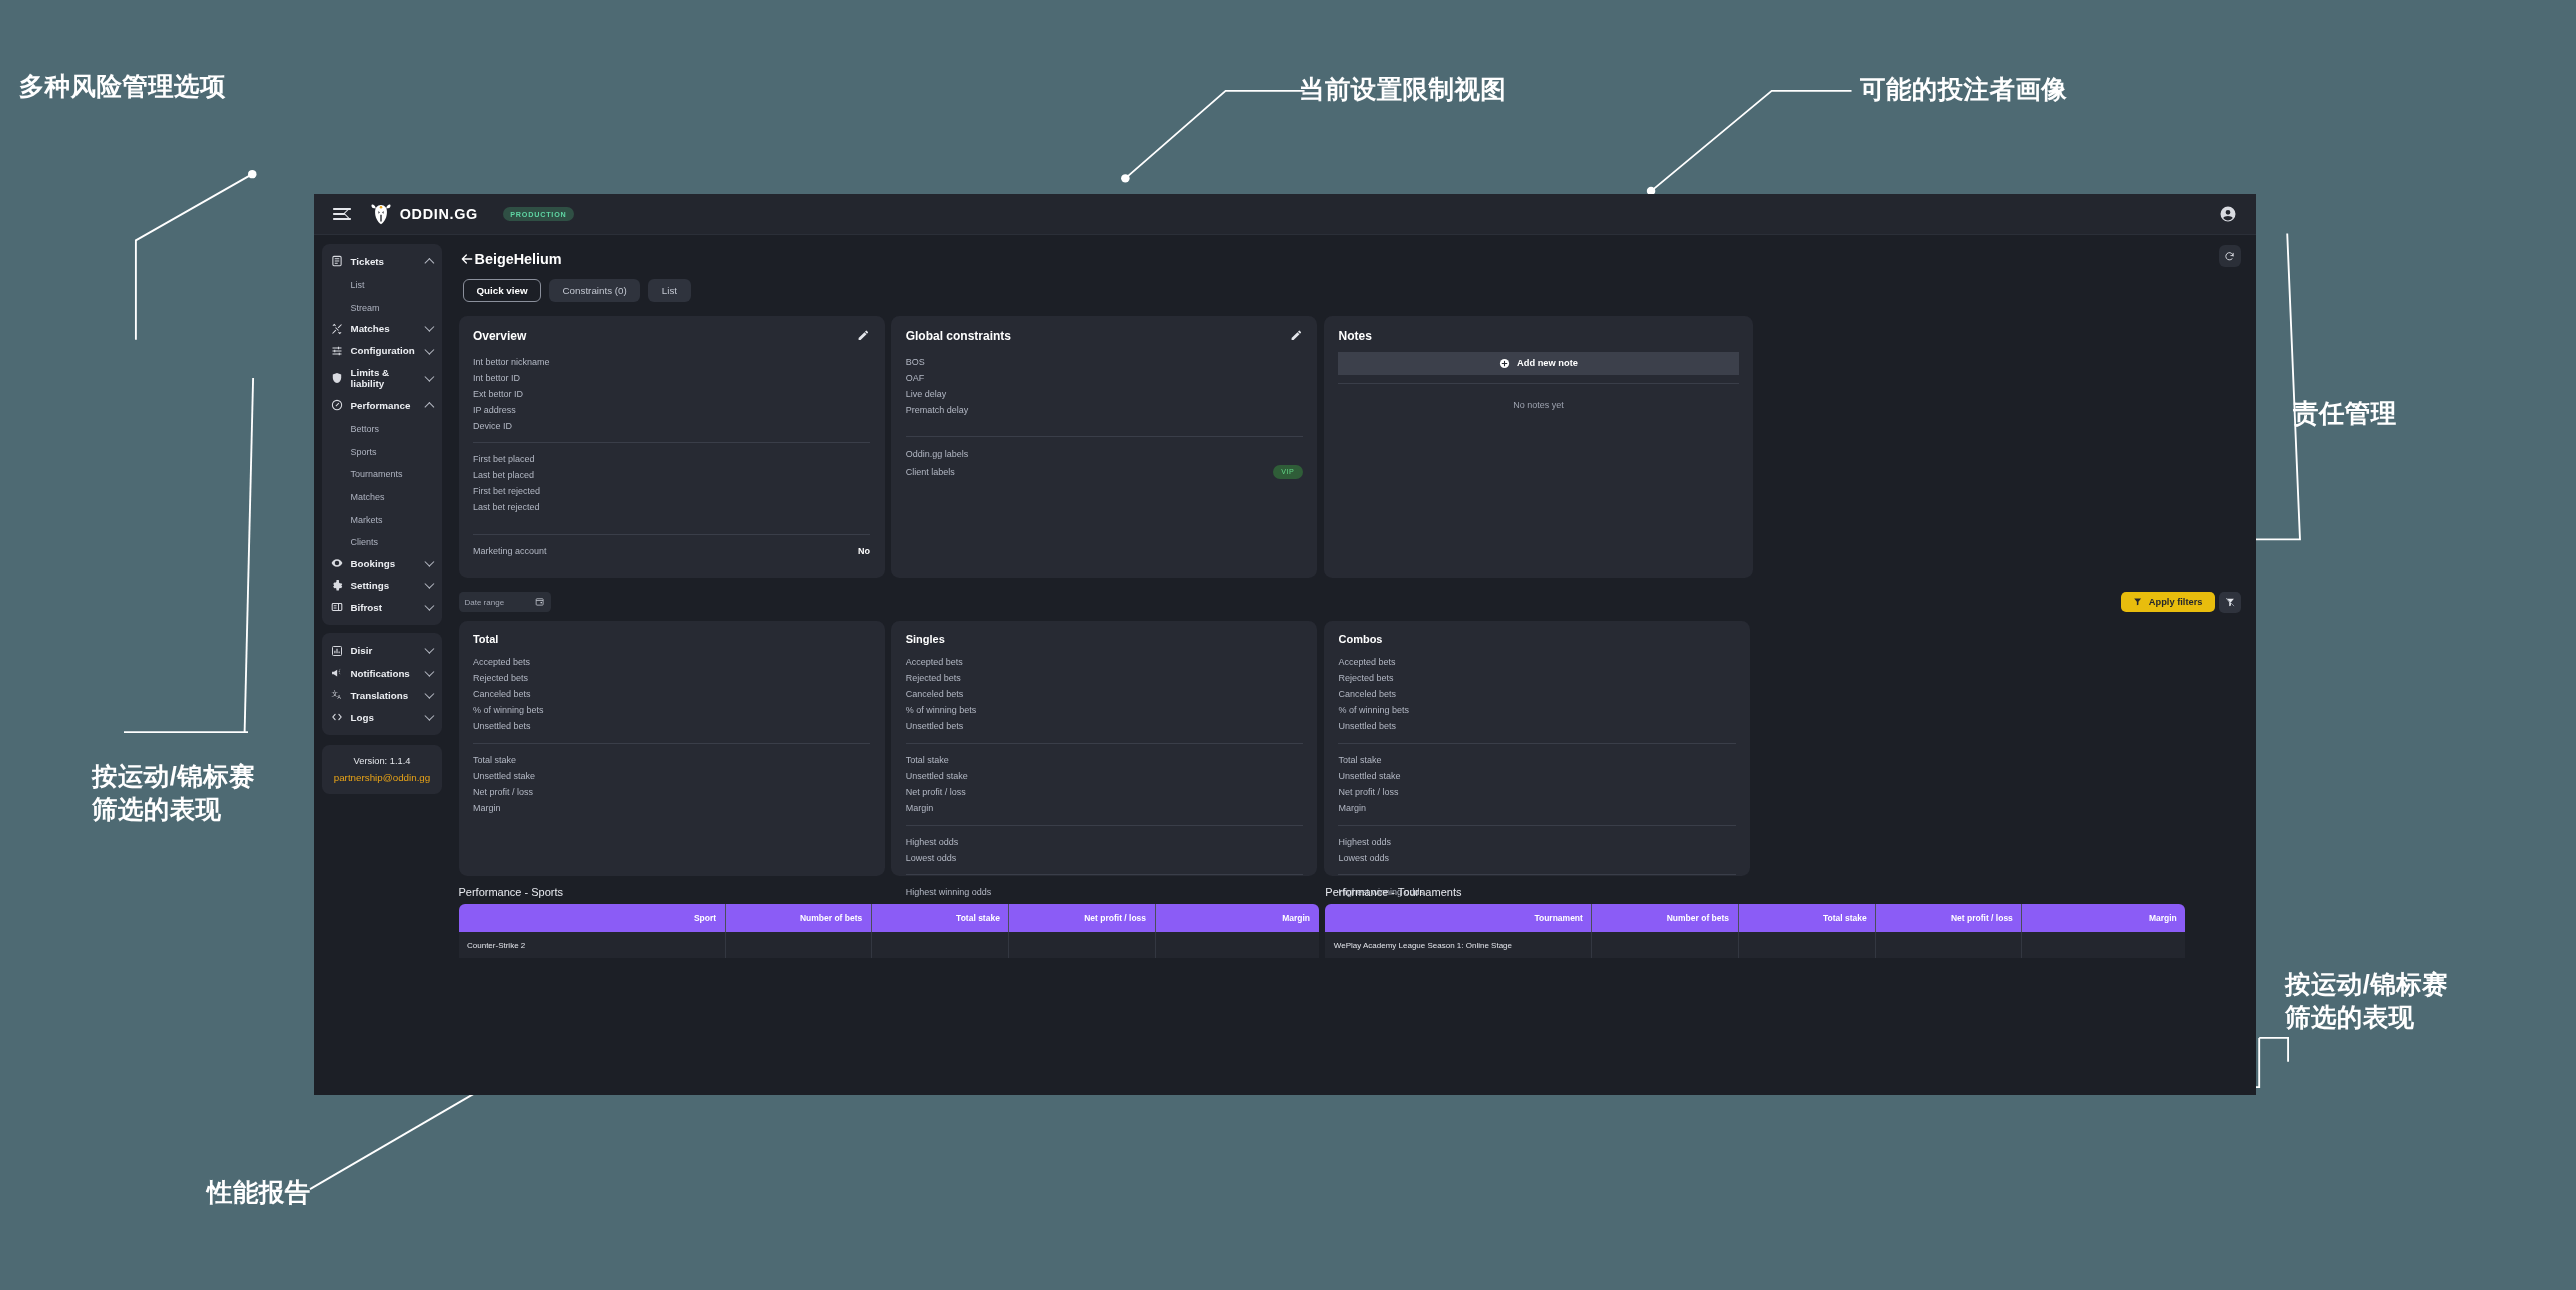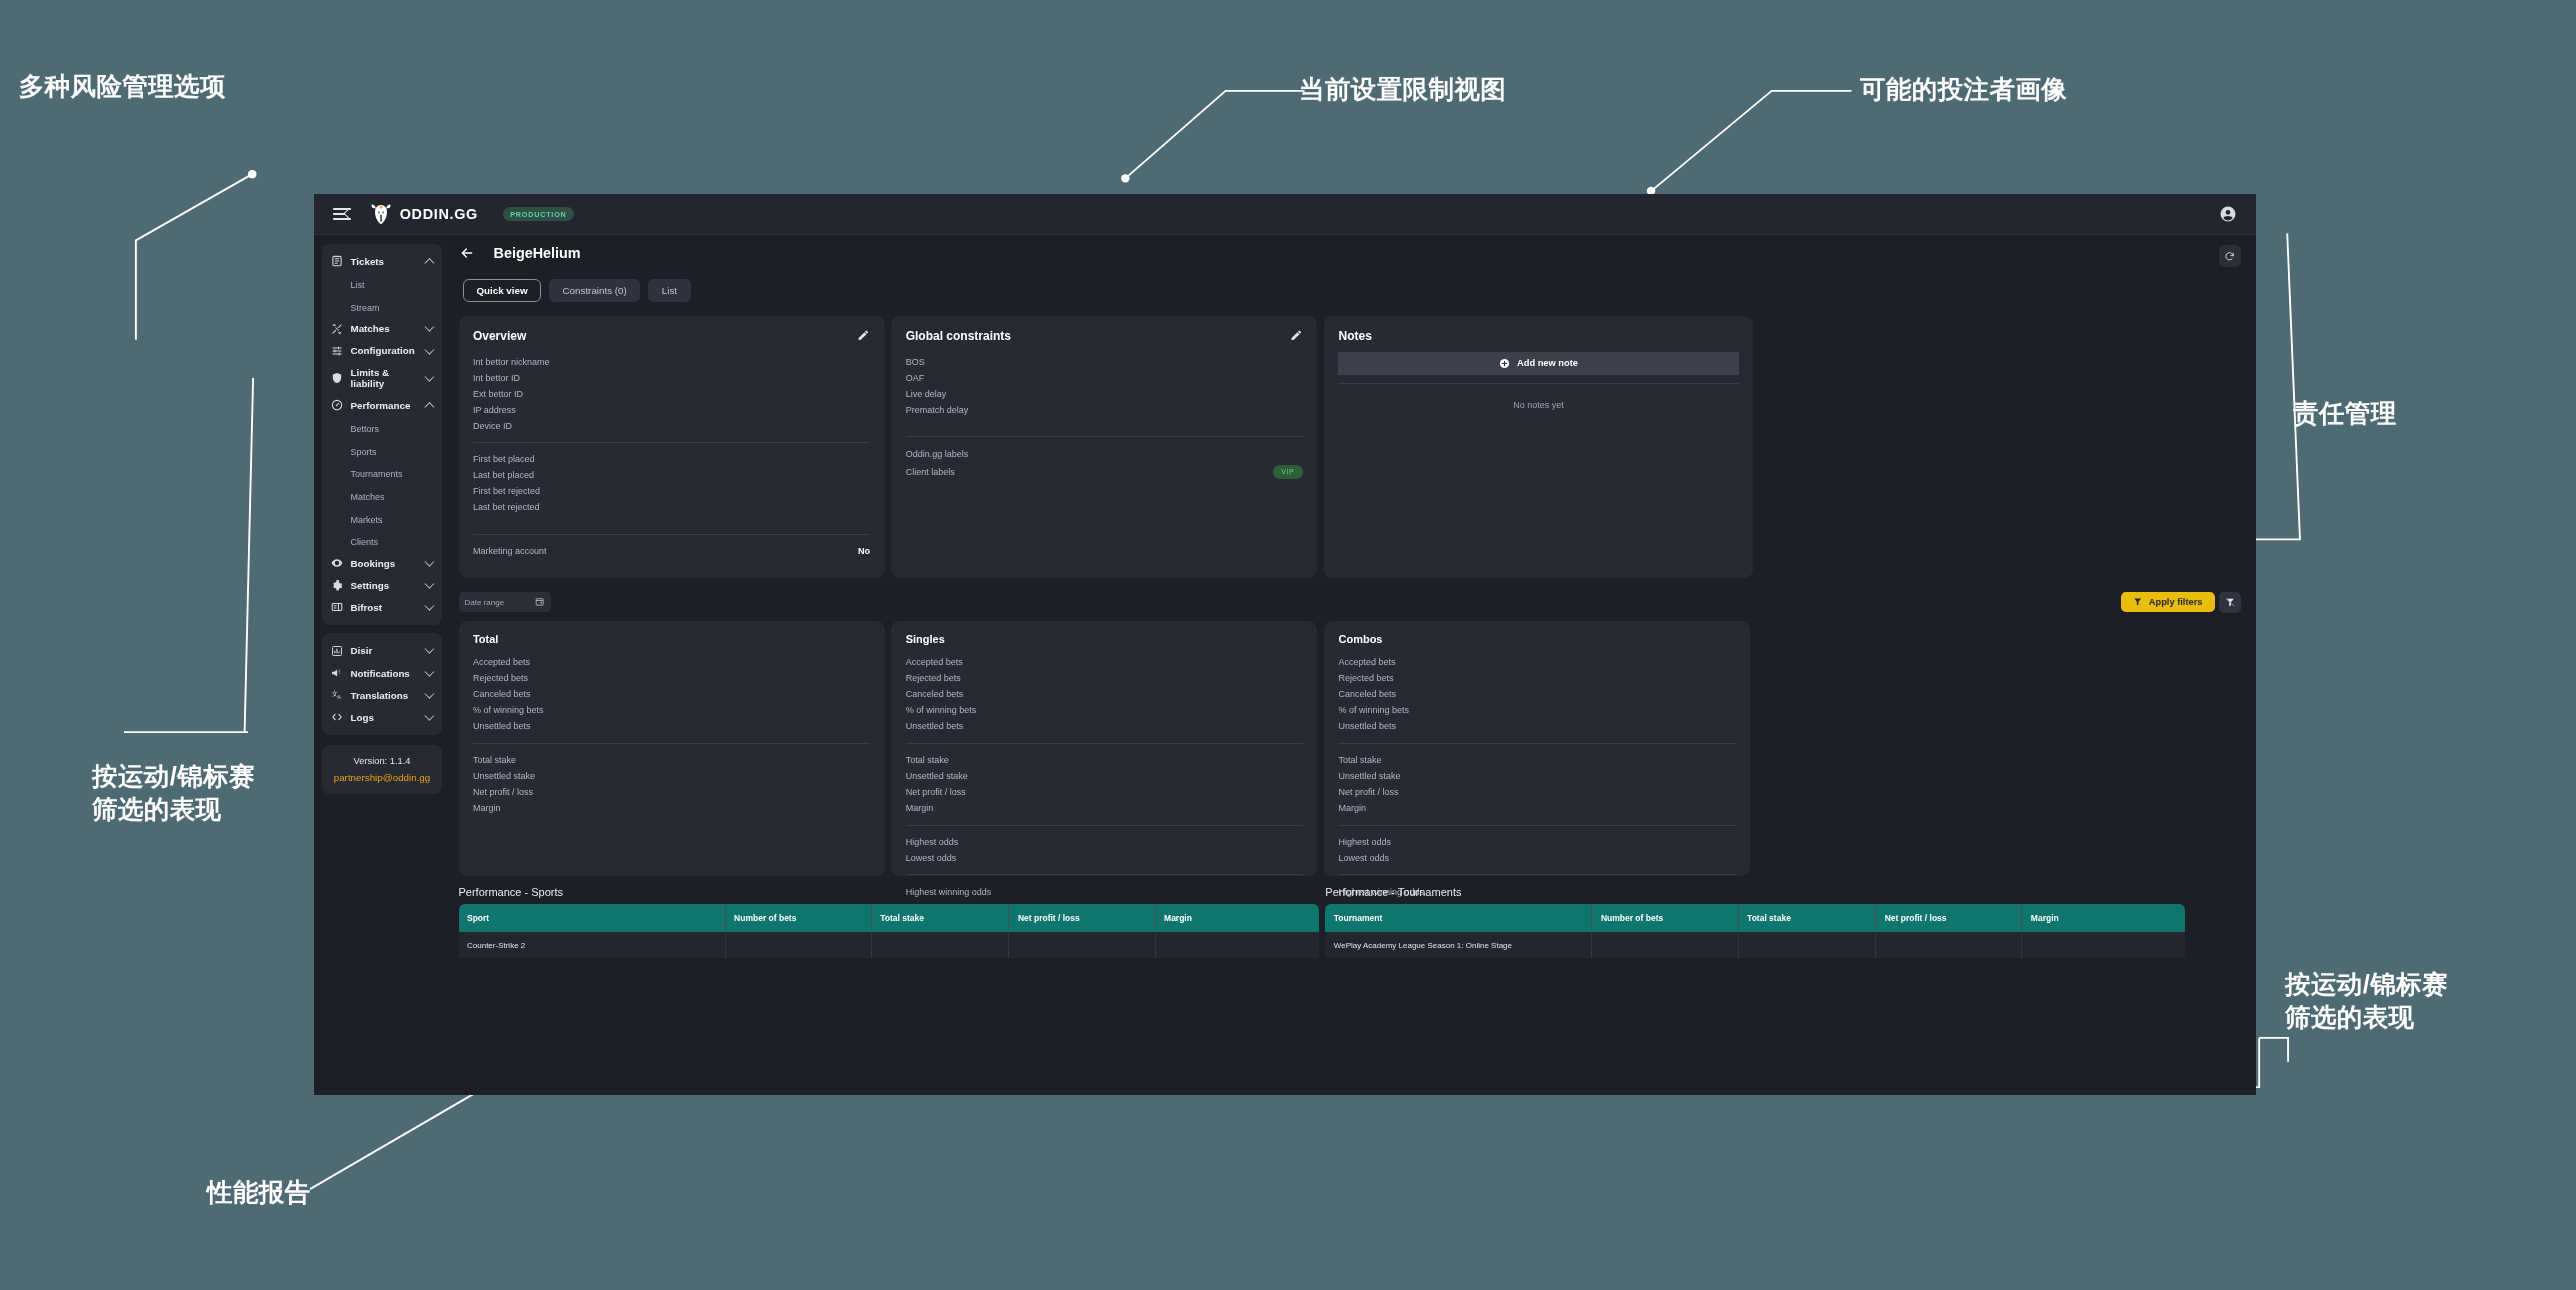--- a/index.html
+++ b/index.html
@@ -95,21 +95,21 @@
   .nav-div { height: 7.6px; }
   .version-card {
     margin-top: 10.2px; background: #272a33; border-radius: 7.6px;
     padding: 10.2px 6.8px 11px; text-align: center;
   }
   .version-line { color: #e6e8ed; font-size: 9.3px; margin-bottom: 6.8px; }
   .version-mail { color: #e8a317; font-size: 9.8px; cursor: pointer; }
 
   
   .main { flex: 1; padding: 10.2px 15.3px 0 8.5px; overflow: hidden; position: relative; }
-  .page-head { display: flex; align-items: flex-start; gap: 19px; }
+  .page-head { display: flex; align-items: flex-end; gap: 0; }
   .back-arrow { width: 16px; height: 16px; cursor: pointer; flex:none; }
   .page-title { color: #fff; font-size: 14.4px; font-weight: 700; }
   .refresh-btn {
     margin-left: auto; width: 22px; height: 22px; border-radius: 6px;
     background: #2b2f38; display: flex; align-items: center; justify-content: center;
     cursor: pointer;
   }
   .tabs { display: flex; gap: 7.6px; margin: 12px 0 0 4.2px; }
   .tab {
     font-size: 9.8px; padding: 5.1px 12.7px; border-radius: 6px;
@@ -178,22 +178,22 @@
   .stat-card.total { width: 426px; height: 255px; }
   .stat-card.singles, .stat-card.combos { width: 426px; height: 255px; }
   .stat-title { color: #fff; font-size: 11px; font-weight: 700; margin-bottom: 9.3px; }
 
   
   .tables-row { display: flex; gap: 6.8px; margin-top: 10.2px; }
   .table-block { width: 860px; }
   .table-title { color: #e9ebf0; font-size: 11px; margin-bottom: 6px; }
   table { border-collapse: collapse; width: 100%; table-layout: fixed; }
   thead th {
-    background: #0f766e; color: #fff; font-size: 8.5px; font-weight: 700;
-    text-align: left; padding: 8.5px 8.5px; border-right: 0.8px solid #4a4e59;
+    background: #8b5cf6; color: #fff; font-size: 8.5px; font-weight: 700;
+    text-align: right; padding: 8.5px 8.5px; border-right: 0.8px solid #4a4e59;
     height: 28px;
   }
   thead th:last-child { border-right: none; }
   thead tr th:first-child { border-top-left-radius: 6px; }
   thead tr th:last-child { border-top-right-radius: 6px; }
   tbody td {
     background: #23262e; color: #e2e4ea; font-size: 8px;
     padding: 7.6px 8.5px; border-right: 0.8px solid #333741; height: 25.5px;
   }
   tbody td:last-child { border-right: none; }

